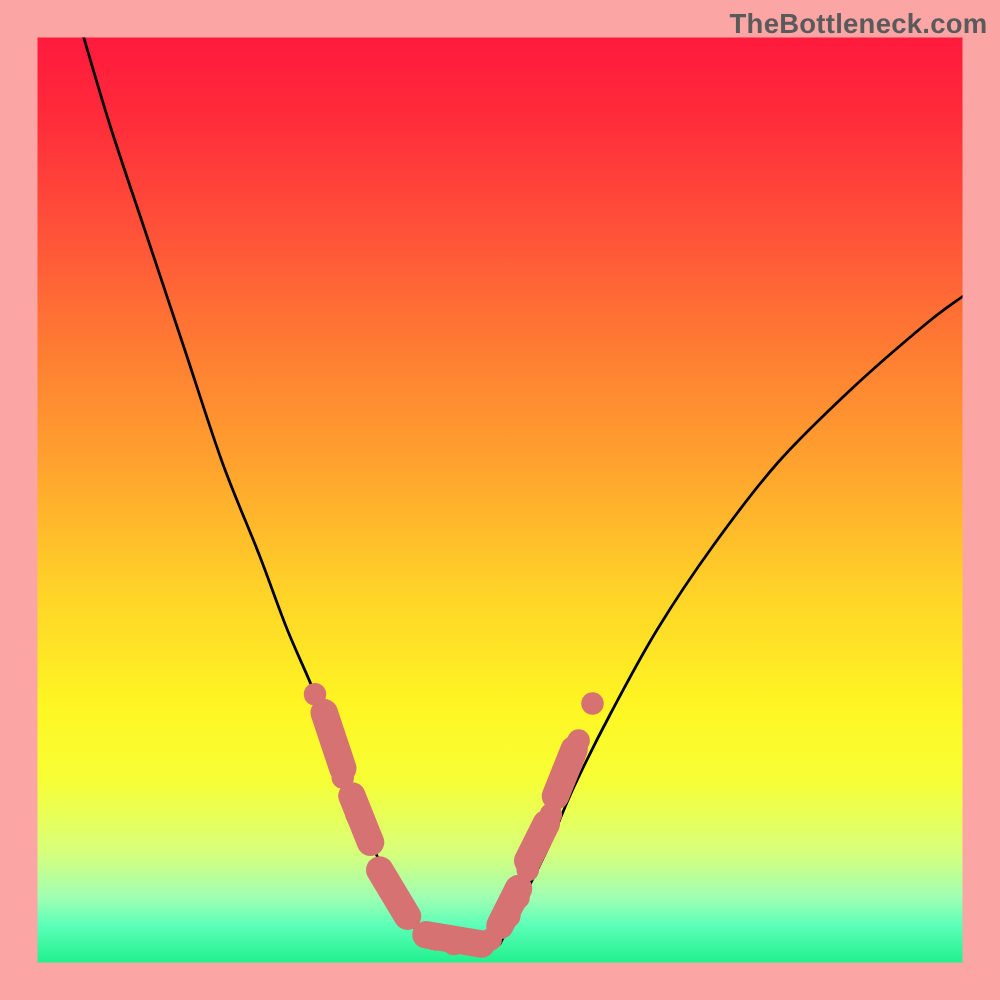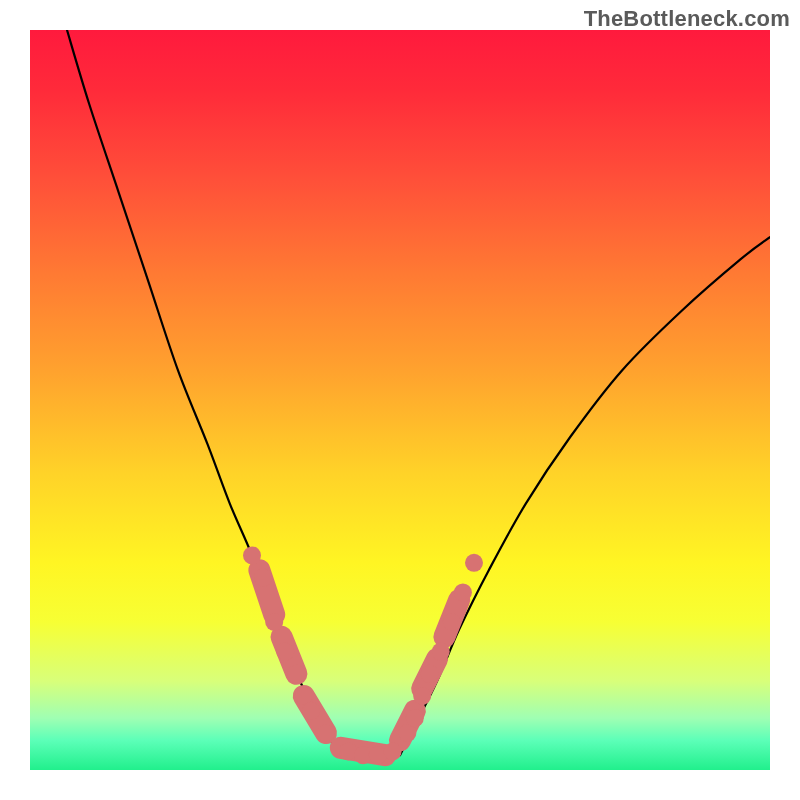--- a/index.html
+++ b/index.html
@@ -1,21 +1,21 @@
 <!DOCTYPE html>
 <html><head>
 <meta charset="utf-8">
 <style>
   * { margin: 0; padding: 0; box-sizing: border-box; }
   html, body { width: 800px; height: 800px; overflow: hidden; background: #000; }
   .frame {
     position: relative;
     width: 800px;
     height: 800px;
-    background: #ffffff;
+    background: #fca5a5;
   }
   .watermark {
     position: absolute;
     top: 6px;
     right: 10px;
     font-family: Arial, Helvetica, sans-serif;
     font-size: 22px;
     font-weight: 600;
     color: #5a5a5a;
     letter-spacing: 0.2px;

